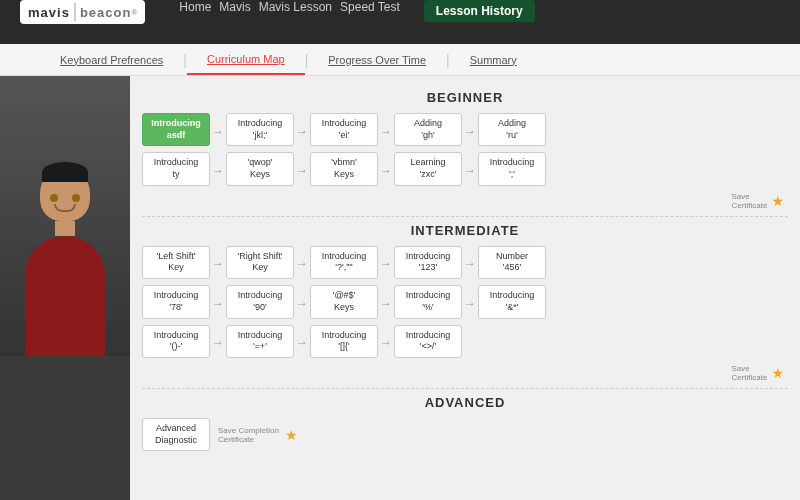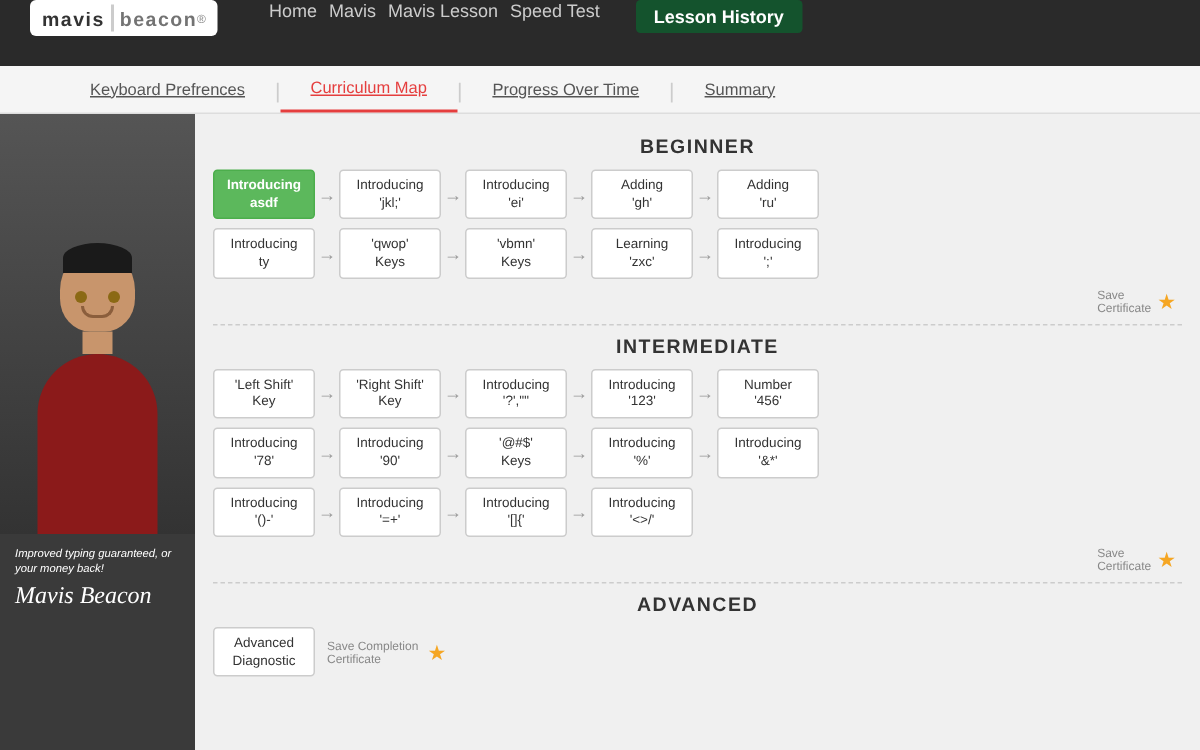--- a/index.html
+++ b/index.html
@@ -224,25 +224,20 @@
           <div style="position:absolute;top:28px;left:10px;width:8px;height:8px;background:#8b6914;border-radius:50%;"></div>
           <div style="position:absolute;top:28px;right:10px;width:8px;height:8px;background:#8b6914;border-radius:50%;"></div>
           <div style="position:absolute;top:38px;left:14px;width:22px;height:8px;border-radius:0 0 10px 10px;border:2px solid #8b5e3c;border-top:none;"></div>
 
           <div style="position:absolute;top:-4px;left:2px;right:2px;height:20px;background:#1a1a1a;border-radius:50% 50% 0 0;"></div>
         </div>
         <div class="person-neck"></div>
         <div class="person-body"></div>
       </div>
     </div>
-    <div class="sidebar-text">
-      <div class="sidebar-motto">Improved typing guaranteed,
-or your money back!</div>
-      <div class="sidebar-brand-name">Mavis Beacon</div>
-    </div>
   </div>
 
   <div class="curriculum-area">
 
     <div class="section-title">BEGINNER</div>
 
     <div class="lesson-row">
       <div class="lesson-box active">Introducing<br>asdf</div>
       <span class="arrow">→</span>
       <div class="lesson-box">Introducing<br>'jkl;'</div>

